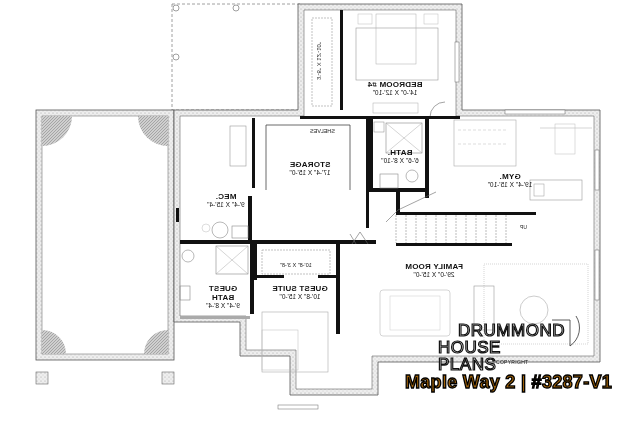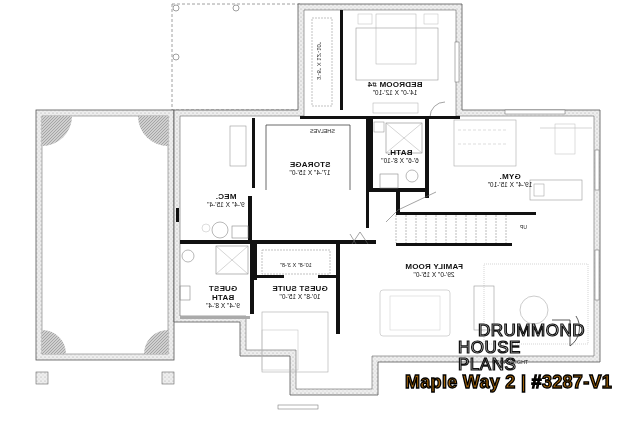--- a/index.html
+++ b/index.html
@@ -3,21 +3,21 @@
 <meta charset="utf-8">
 <style>
   html,body{margin:0;padding:0;background:#ffffff;}
   body{width:628px;height:424px;position:relative;overflow:hidden;font-family:"Liberation Sans",sans-serif;}
   #plan{position:absolute;left:0;top:0;width:628px;height:424px;}
   .lbl{position:absolute;transform:scaleX(-1);text-align:center;color:#111;white-space:nowrap;}
   .lbl .n{font-weight:bold;font-size:8px;line-height:9px;letter-spacing:0.2px;}
   .lbl .d{font-size:6.5px;line-height:8px;}
   .small{position:absolute;transform:scaleX(-1);font-size:5.5px;color:#222;white-space:nowrap;}
   .vert{position:absolute;font-size:6px;color:#222;white-space:nowrap;transform:rotate(90deg) scaleX(-1);}
-  #logo{position:absolute;left:438px;top:322px;width:110px;color:#fff;margin-left:20px;}
+  #logo{position:absolute;left:438px;top:322px;width:110px;color:#fff;}
   #logo .l1,#logo .l2{font-size:17px;line-height:17px;letter-spacing:0.5px;color:#fff;
      -webkit-text-stroke:1.2px #111;font-family:"Liberation Sans",sans-serif;}
   #logo .l1{padding-left:20px;}
   #copyright{position:absolute;left:492px;top:359px;font-size:5px;color:#111;letter-spacing:0.3px;}
   #title{position:absolute;left:405px;top:372px;font-size:18px;font-weight:bold;color:#a16207;
      -webkit-text-stroke:1.3px #000;letter-spacing:0.3px;white-space:nowrap;}
 </style>
 </head>
 <body>
 

